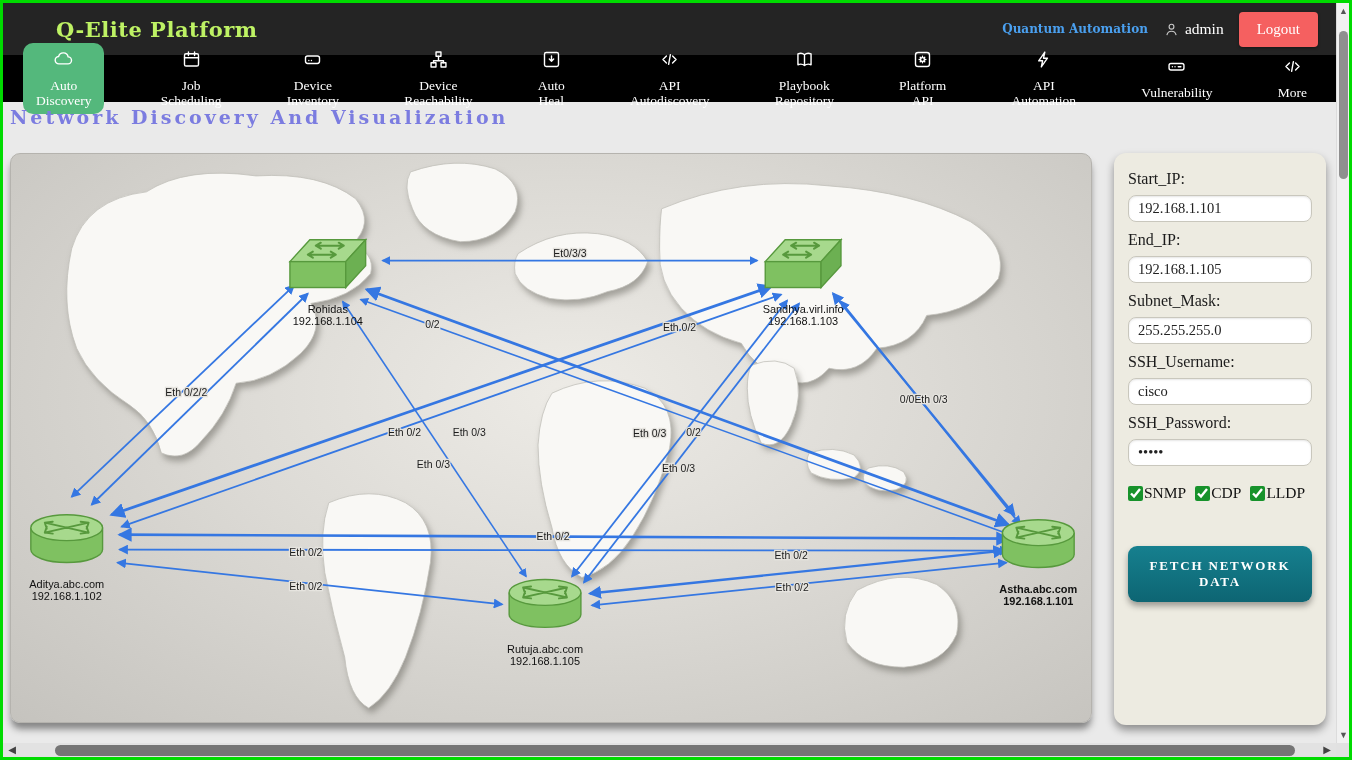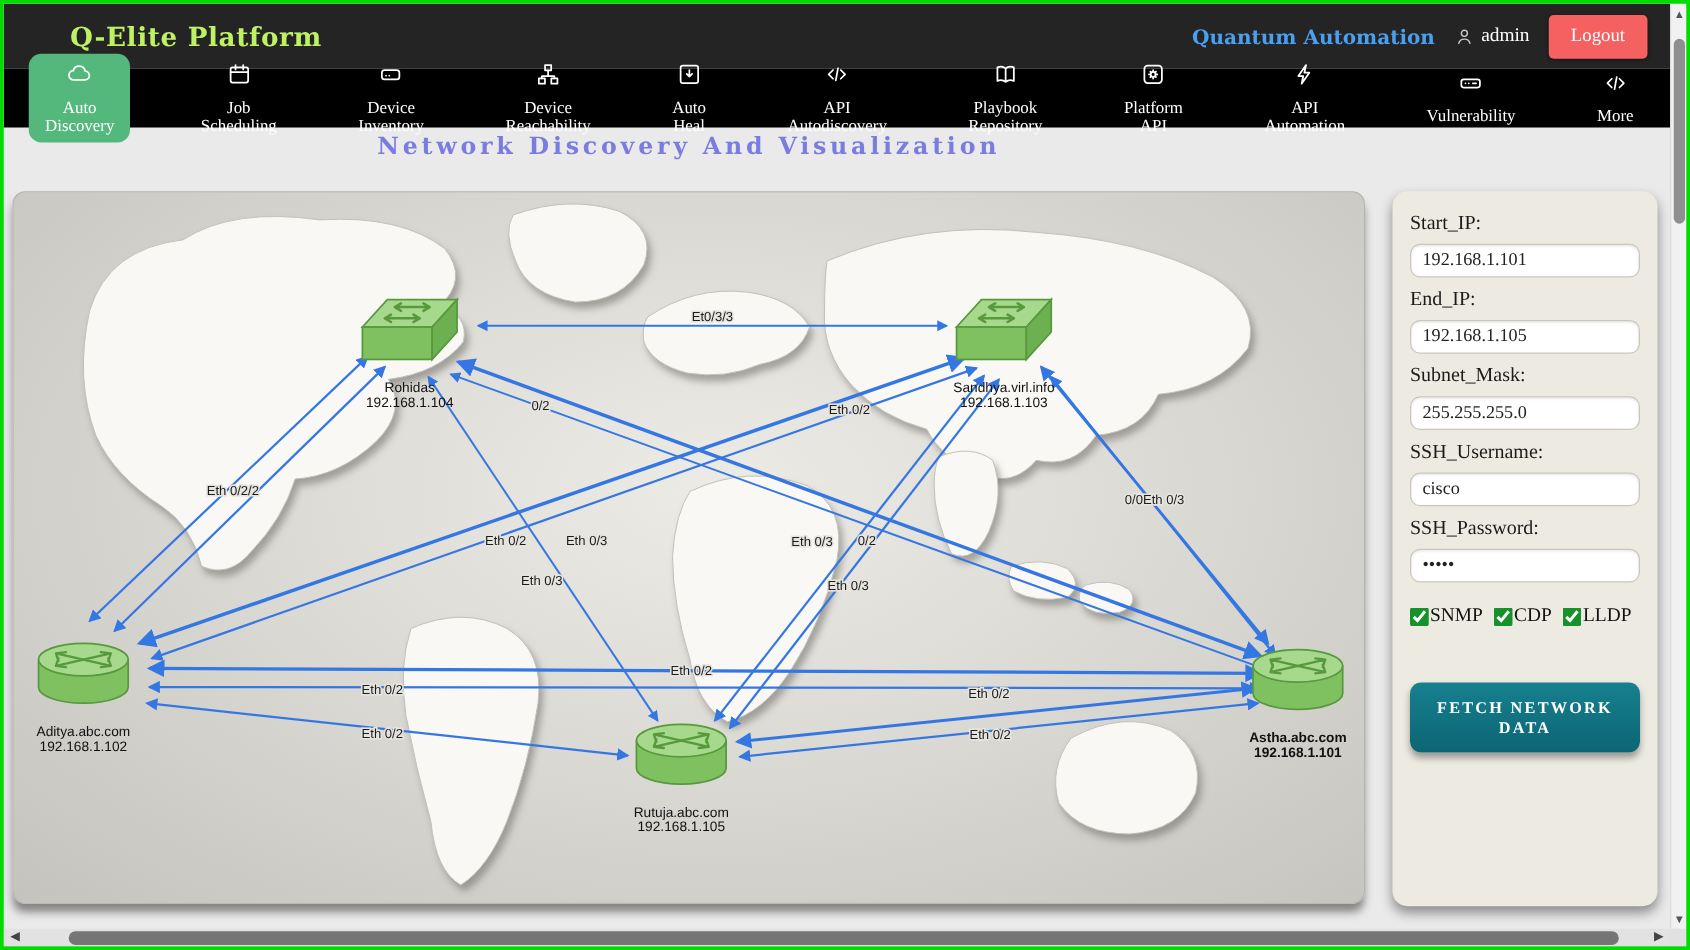--- a/index.html
+++ b/index.html
@@ -3,34 +3,34 @@
 <meta charset="utf-8">
 <style>
   * { margin:0; padding:0; box-sizing:border-box; }
   body { font-family:"Liberation Serif", serif; background:#fff; }
   .viewport { position:relative; width:1352px; height:760px; border:3px solid #00db00; background:#eaeaea; overflow:hidden; }
 
   
   .header { position:absolute; left:0; top:0; right:13px; height:52px; background:#242424; display:flex; align-items:center; padding:0 18px 0 53px; }
   .logo { color:#bef264; font-family:"DejaVu Serif", serif; font-weight:bold; font-size:21px; letter-spacing:.5px; }
   .header-right { margin-left:auto; display:flex; align-items:center; gap:15px; }
-  .brand { color:#4aa0f0; font-weight:bold; font-size:16px; font-family:"DejaVu Serif", serif; }
+  .brand { color:#4aa0f0; font-weight:bold; font-size:12px; font-family:"DejaVu Serif", serif; }
   .user { display:flex; align-items:center; gap:5px; color:#fff; font-size:15.5px; }
   .user svg { width:17px; height:17px; stroke:#c9c9c9; fill:none; stroke-width:1.6; }
   .logout-btn { background:#f56060; color:#fff; border:none; border-radius:4px; padding:9px 18px; font-size:15px; font-family:"Liberation Serif", serif; cursor:pointer; box-shadow:0 1px 3px rgba(0,0,0,.4); }
 
   
   .nav { position:absolute; left:0; top:52px; right:13px; height:47px; background:#000; display:flex; align-items:center; justify-content:space-between; padding:0 20px; }
   .nav-item { display:flex; align-items:center; gap:8px; color:#fff; font-size:13.5px; line-height:1.12; text-align:center; padding:4px 9px; border-radius:10px; cursor:pointer; white-space:nowrap;flex-direction:column; }
   .nav-item .nav-icon { display:inline-flex; }
   .nav-item svg { width:21px; height:21px; stroke:#fff; fill:none; stroke-width:1.6; stroke-linecap:round; stroke-linejoin:round; }
   .nav-item.active { background:#54b87c; padding:6px 13px; }
 
   
-  .page-title { position:absolute; left:7px; top:103px; width:1082px; text-align:center; color:#7b7ce0; font-family:"DejaVu Serif", serif; font-weight:bold; font-size:19px; letter-spacing:3px; }
+  .page-title { position:absolute; left:7px; top:103px; width:1082px; color:#7b7ce0; font-family:"DejaVu Serif", serif; font-weight:bold; font-size:19px; letter-spacing:3px; }
 
   
   .map-panel { position:absolute; left:7px; top:150px; width:1082px; height:570px; border-radius:10px; overflow:hidden; border:1px solid #b5b3ae; background:radial-gradient(ellipse at 52% 42%, #edebe6 0%, #dcdad5 45%, #c5c3be 100%); box-shadow:0 7px 7px -1px rgba(50,50,50,.55); }
   .map-panel svg.world { position:absolute; inset:0; width:100%; height:100%; }
   .continent { fill:#f9f8f5; stroke:#c2c0ba; stroke-width:.8; filter:drop-shadow(3px 5px 3px rgba(110,108,100,.55)); }
   text.node-label { font-family:"Liberation Sans", sans-serif; font-size:11px; fill:#111; text-anchor:middle; }
   text.edge-label { font-family:"Liberation Sans", sans-serif; font-size:10.5px; fill:#1c1c1c; text-anchor:middle; paint-order:stroke; stroke:#e6e4df; stroke-width:2.5px; }
 
   
   .form-panel { position:absolute; left:1111px; top:150px; width:212px; height:572px; background:#edebe1; border-radius:12px; box-shadow:0 5px 9px rgba(0,0,0,.4); padding:14px 14px; }

